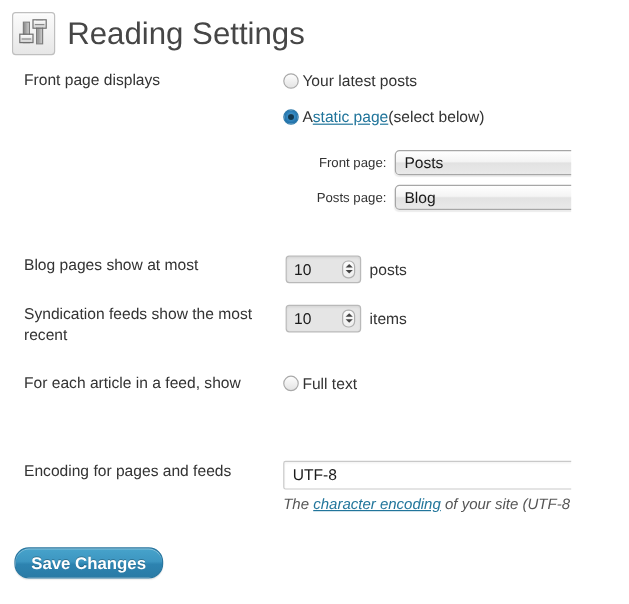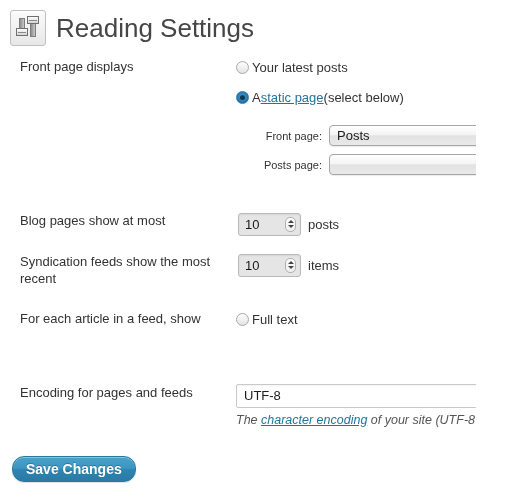--- a/index.html
+++ b/index.html
@@ -342,20 +342,21 @@
           <span class="select-arrows">
             <span class="tri-up"></span>
               <span class="tri-down"></span>
           </span>
         </div>
       </div>
 
       <div class="select-row">
         <span class="select-caption">Posts page:</span>
         <div class="select-box">
+          <span class="select-value">Blog</span>
           <span class="select-arrows">
             <span class="tri-up"></span>
               <span class="tri-down"></span>
           </span>
         </div>
       </div>
 
     </div>
   </div>
 

